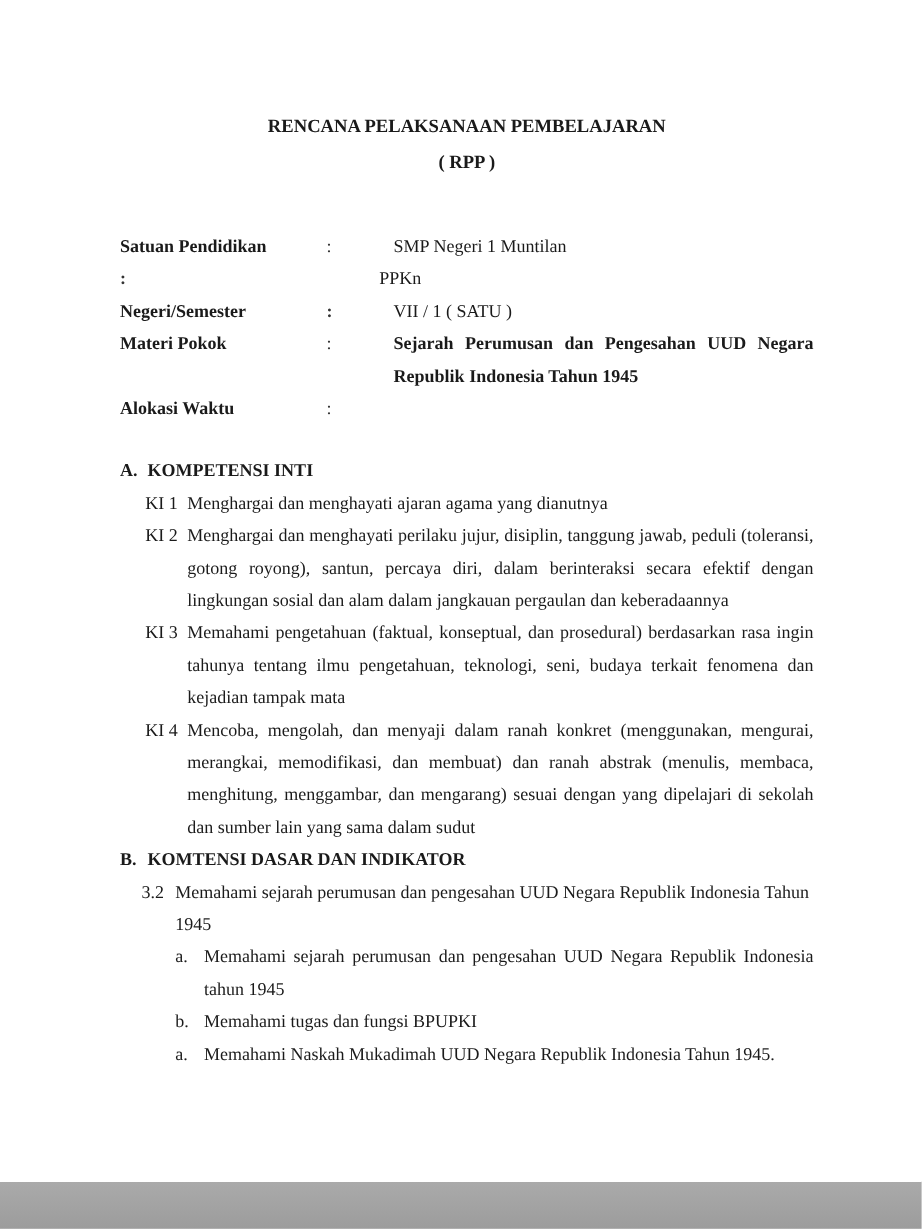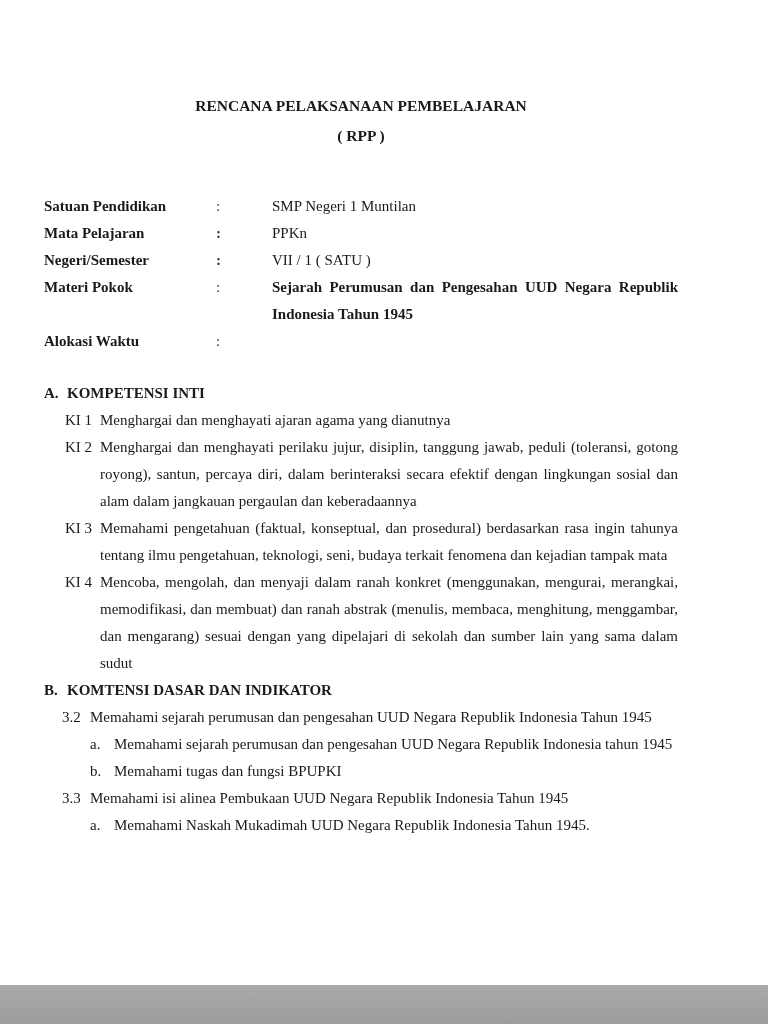--- a/index.html
+++ b/index.html
@@ -15,21 +15,21 @@
     -webkit-font-smoothing: antialiased;
     overflow: hidden;
   }
   .page {
     position: absolute;
     top: 0; left: 0;
     width: 768px;
     height: 985px;
     background: #ffffff;
     box-sizing: border-box;
-    padding: 0 90px 0 44px;
+    padding: 0 90px 0 100px;
     font-size: 15px;
     line-height: 27px;
   }
   .title {
     text-align: center;
     font-weight: bold;
     font-size: 15.5px;
     margin: 0;
     padding: 0;
   }
@@ -90,21 +90,20 @@
 
   <div class="meta">
 
     <div class="meta-row">
       <span class="meta-label">Satuan Pendidikan</span>
       <span class="meta-colon">:</span>
       <span class="meta-value">SMP  Negeri 1 Muntilan</span>
     </div>
 
     <div class="meta-row">
-      <span class="meta-label">Mata Pelajaran</span>
       <span class="meta-colon bold">:</span>
       <span class="meta-value">PPKn</span>
     </div>
 
     <div class="meta-row">
       <span class="meta-label">Negeri/Semester</span>
       <span class="meta-colon bold">:</span>
       <span class="meta-value">VII / 1 ( SATU )</span>
     </div>
 
@@ -158,24 +157,20 @@
     </div>
     <div class="kd-sub">
       <span class="sub-label">a.</span>
       <span class="sub-text justify">Memahami sejarah perumusan dan pengesahan UUD Negara Republik Indonesia tahun 1945</span>
     </div>
     <div class="kd-sub">
       <span class="sub-label">b.</span>
       <span class="sub-text">Memahami tugas dan fungsi BPUPKI</span>
     </div>
 
-    <div class="kd-item">
-      <span class="kd-label">3.3</span>
-      <span class="kd-text">Memahami isi  alinea Pembukaan UUD Negara Republik Indonesia Tahun 1945</span>
-    </div>
     <div class="kd-sub">
       <span class="sub-label">a.</span>
       <span class="sub-text">Memahami Naskah Mukadimah UUD Negara Republik Indonesia Tahun 1945.</span>
     </div>
 
   </div>
 
 </div>
 
 </body></html>

